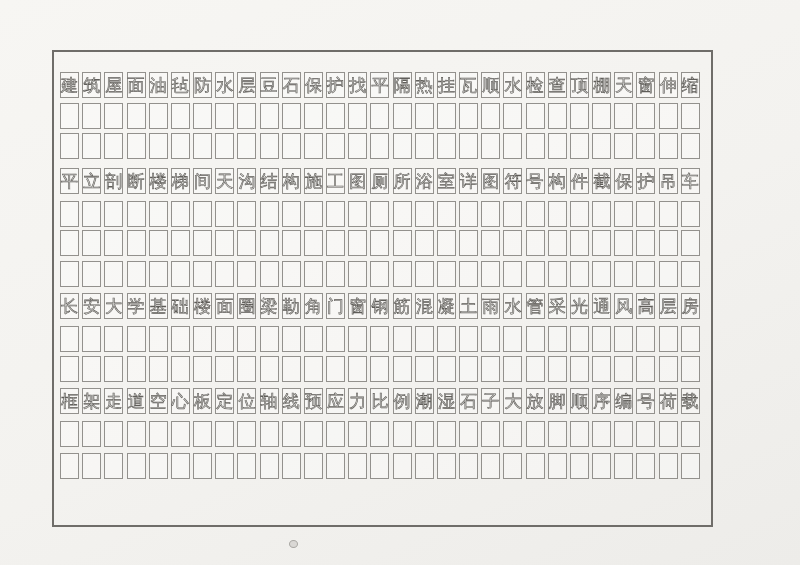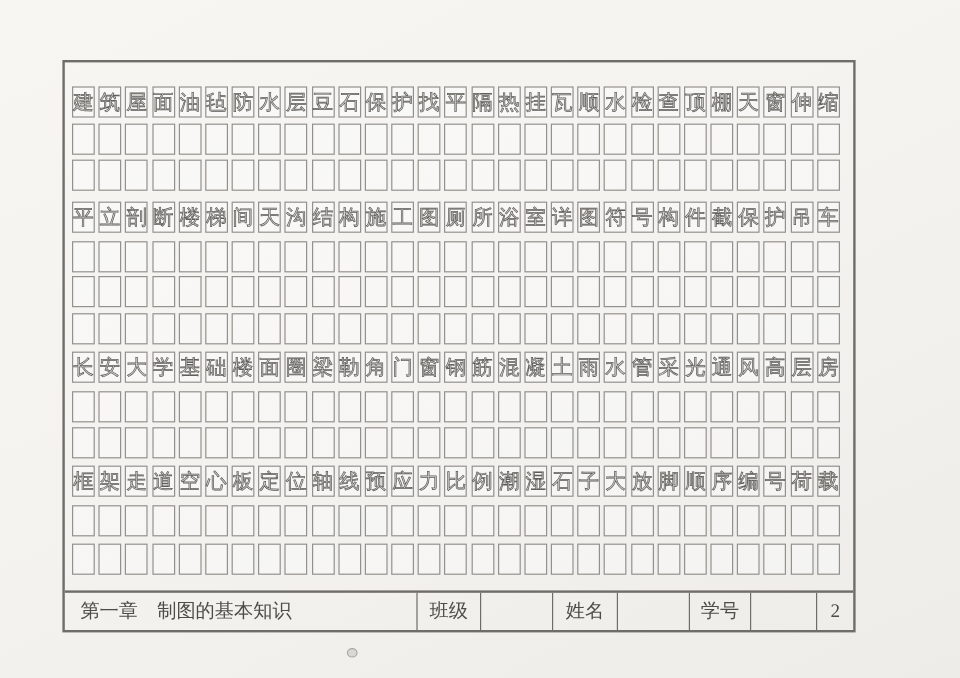--- a/index.html
+++ b/index.html
@@ -699,36 +699,14 @@
         <div class="pbox"></div>
         <div class="pbox"></div>
         <div class="pbox"></div>
         <div class="pbox"></div>
         <div class="pbox"></div>
         <div class="pbox"></div>
         <div class="pbox"></div>
         <div class="pbox"></div>
       </div>
     </div>
-  <div class="footer">
-    <div class="fcell chapter">
-      <span>第一章</span>
-        <span class="gap"></span>
-        <span>制图的基本知识</span>
-    </div>
-    <div class="fcell w-class">
-      <span>班级</span>
-    </div>
-    <div class="fcell b-class"></div>
-    <div class="fcell w-name">
-      <span>姓名</span>
-    </div>
-    <div class="fcell b-name"></div>
-    <div class="fcell w-sid">
-      <span>学号</span>
-    </div>
-    <div class="fcell b-sid"></div>
-    <div class="fcell page">
-      <span>2</span>
-    </div>
-  </div>
 </div>
 <div class="print-mark"></div>
 
 </body></html>

